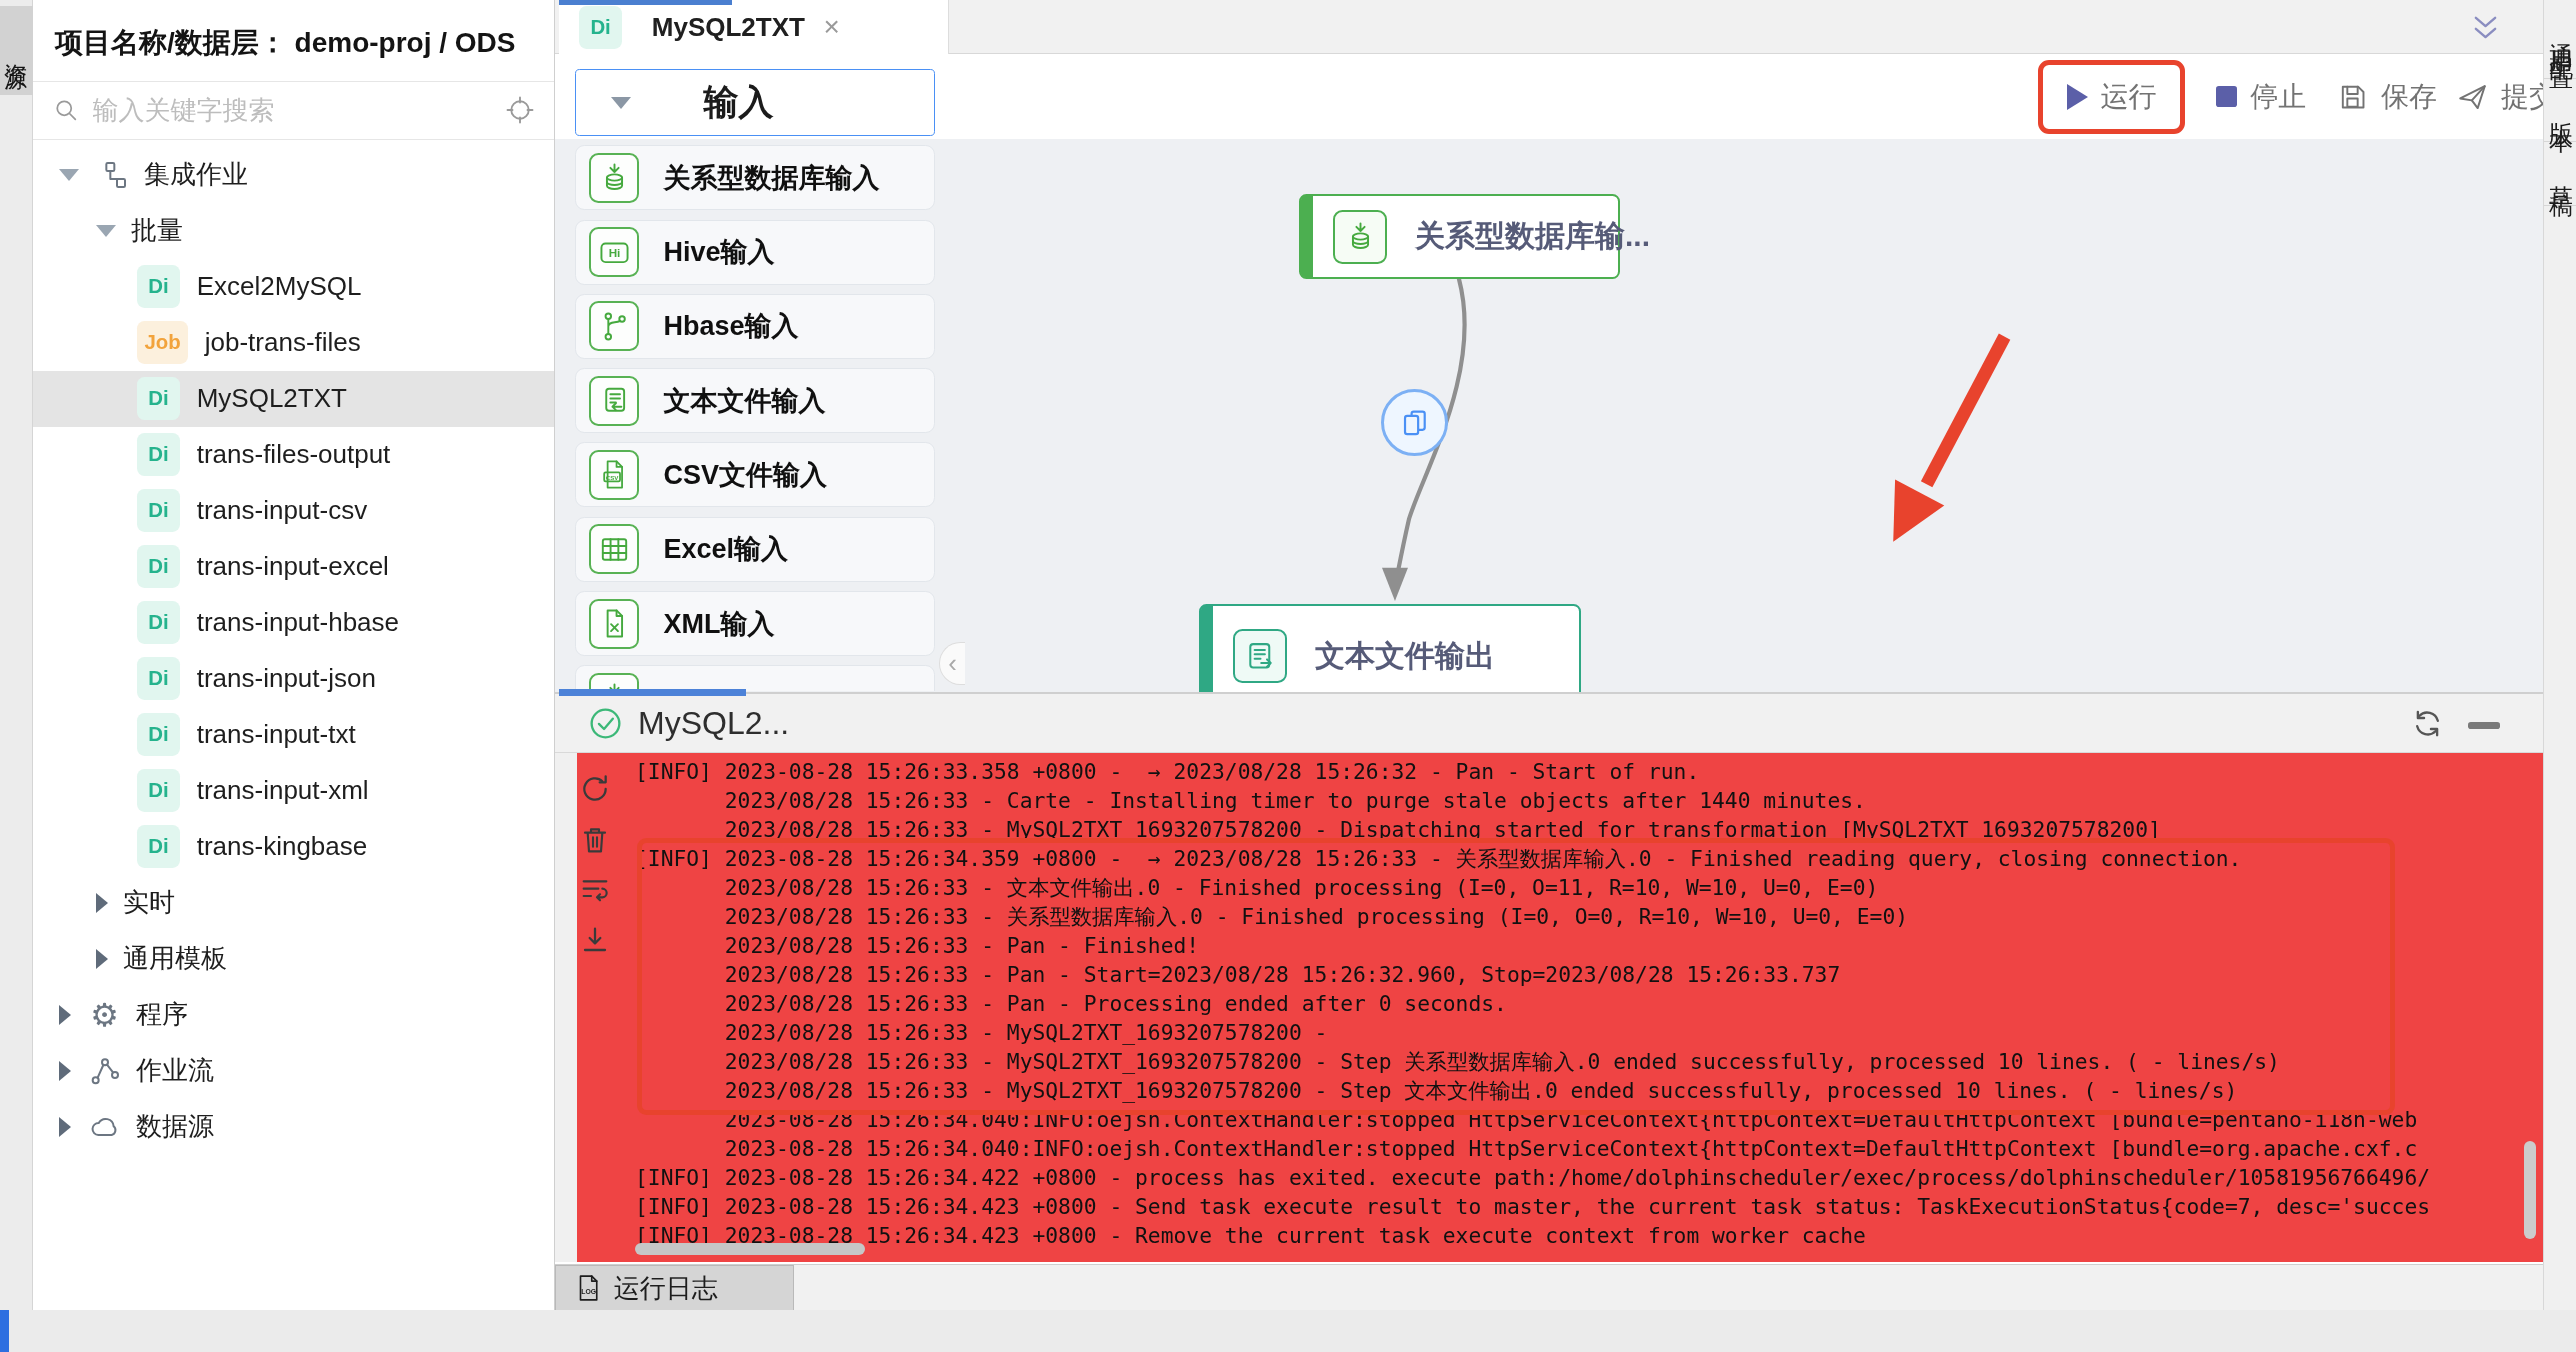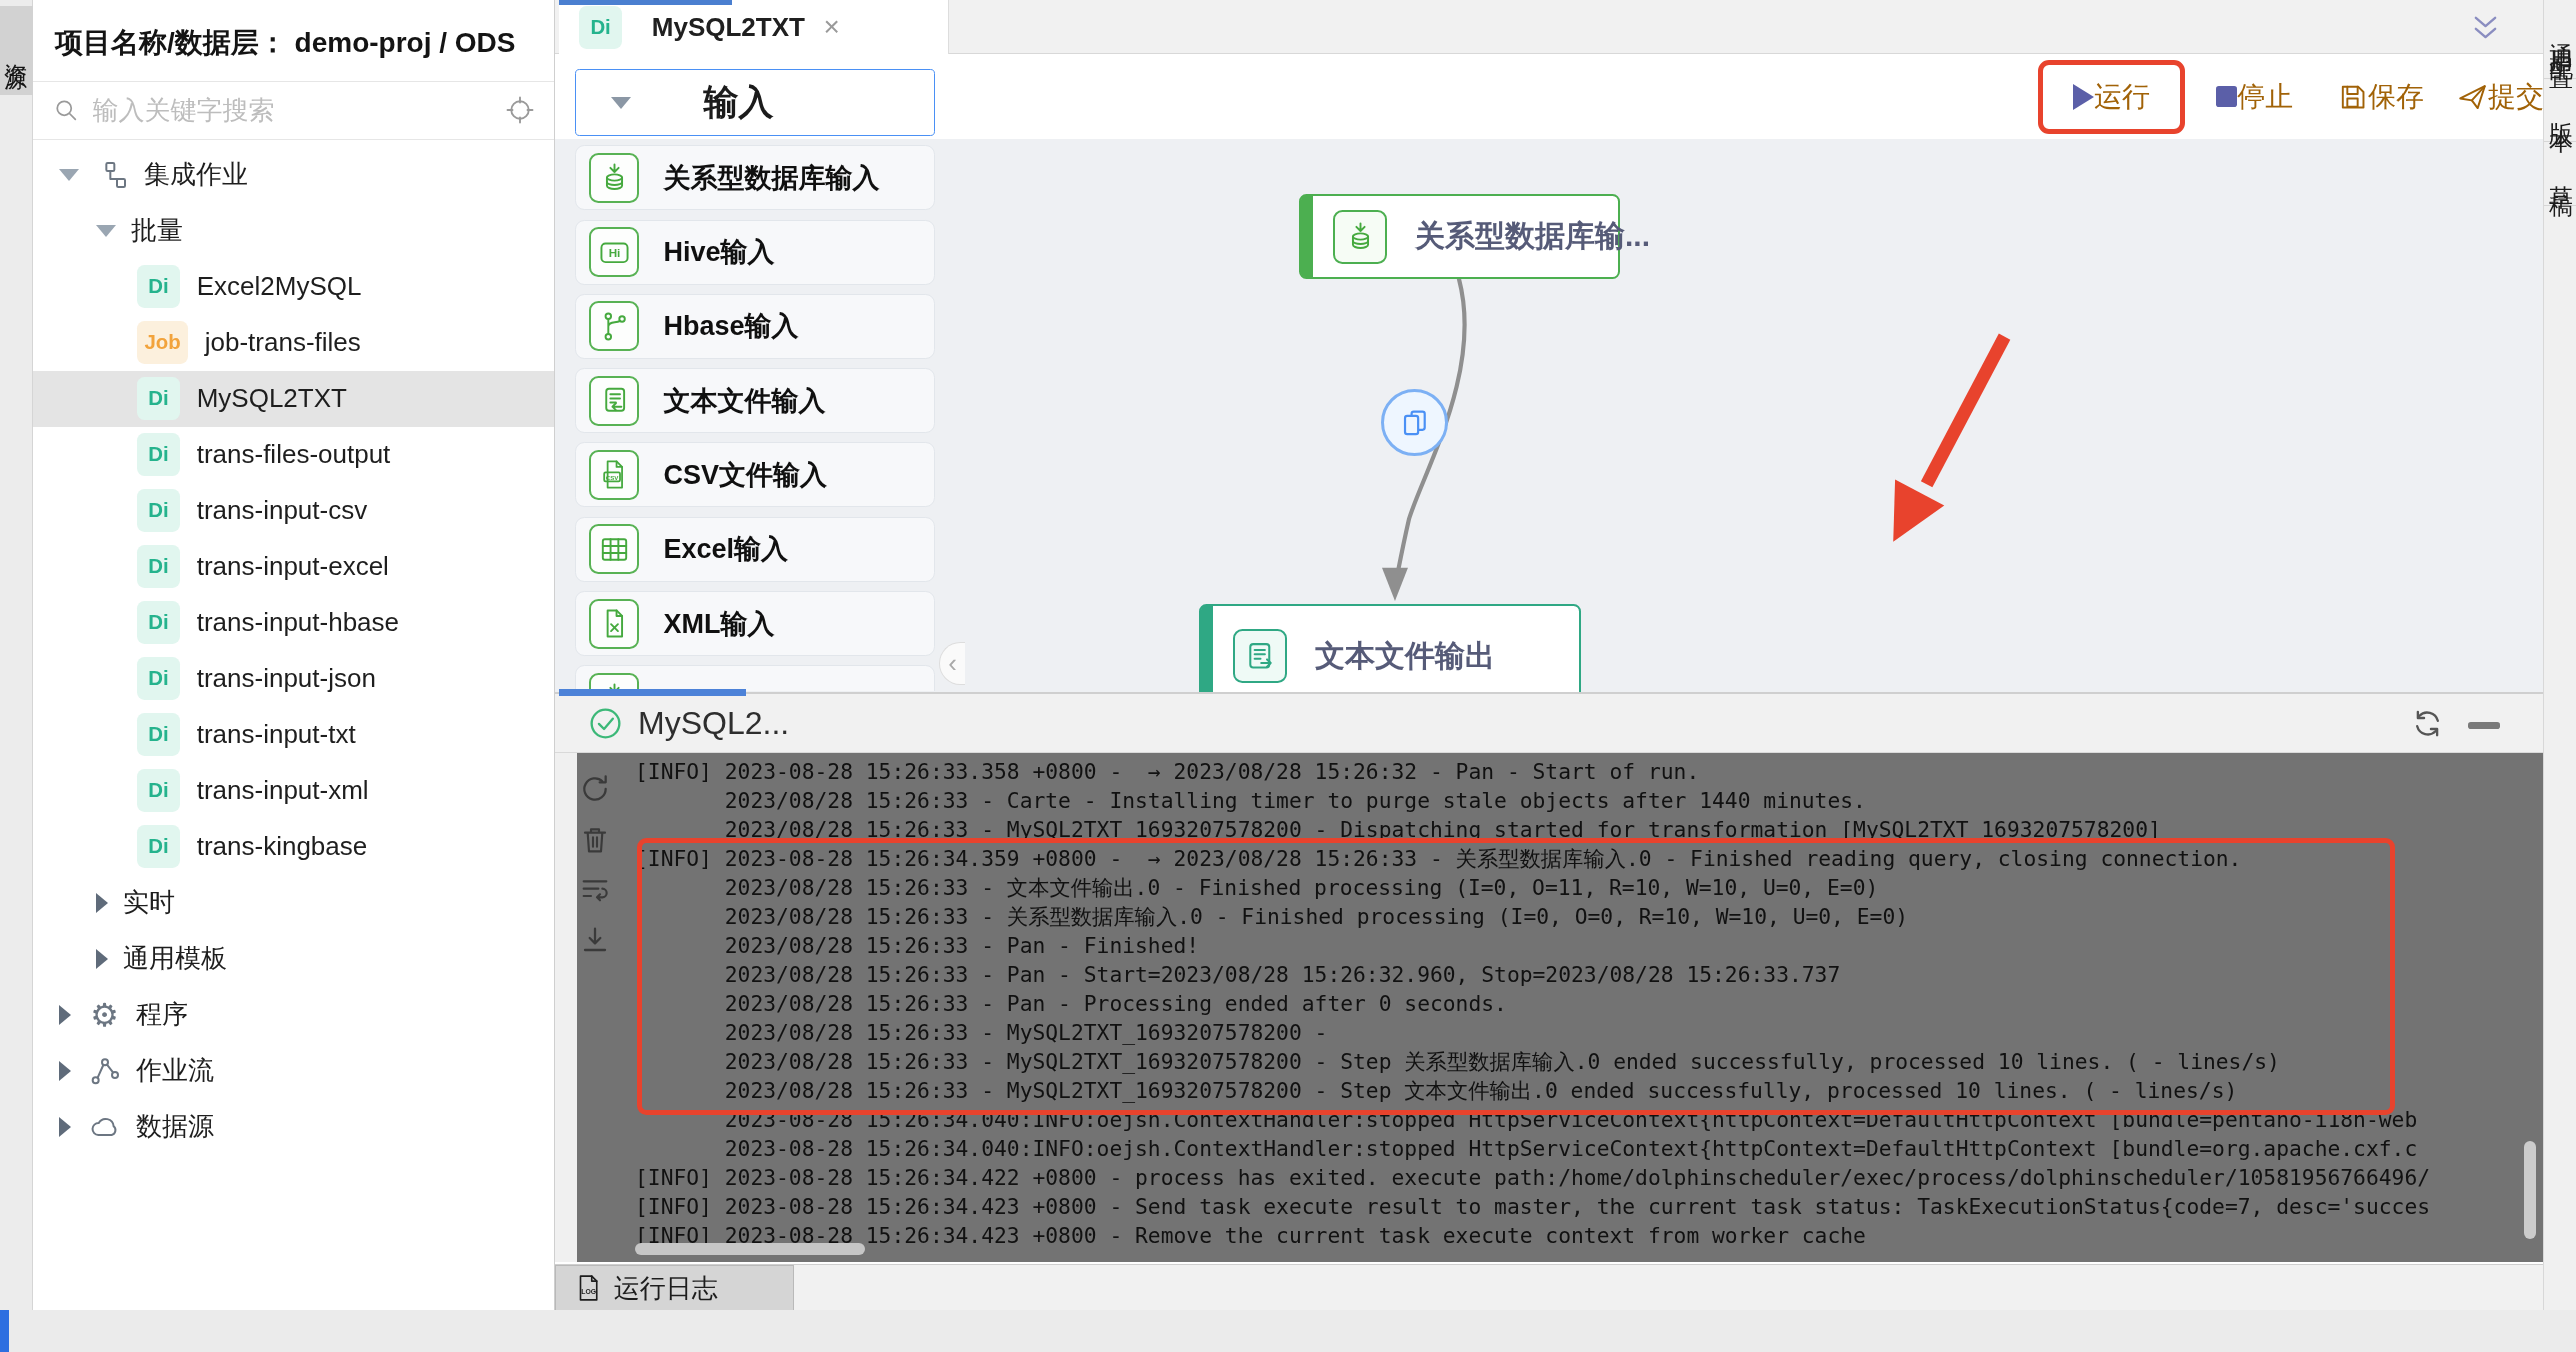--- a/index.html
+++ b/index.html
@@ -33,21 +33,21 @@
   
   .main { left:555px; top:0; width:1988px; height:1310px; background:#fff; }
   .tabbar { left:0; top:0; width:1988px; height:54px; background:#f1f1f1; border-bottom:0.9px solid #d8d8d8; }
   .etab { left:3.7px; top:0; width:390px; height:54px; background:#fff; border-right:0.9px solid #ddd; display:flex; align-items:center; padding-left:20.4px; gap:13px; }
   .etab-bar { left:0; top:0; width:173px; height:4.6px; background:#4a7fd0; }
   .etab-label { font-size:26px; font-weight:700; color:#202020; }
   .etab-close { font-size:28px; color:#9a9a9a; margin-left:5.6px; }
   .chev2 { right:41px; top:11px; width:33px; height:33px; color:#8a8dc0; }
 
   .toolbar { left:0; top:54px; width:1988px; height:85px; background:#fff; }
-  .tbtn { display:flex; align-items:center; font-size:28px; color:#a16207; height:48px; cursor:pointer; white-space:nowrap;text-align:center; }
+  .tbtn { display:flex; align-items:center; gap:13px; font-size:28px; color:#737373; height:48px; cursor:pointer; white-space:nowrap;text-align:center; }
   .run-anno { left:1483px; top:5.6px; width:147px; height:74px; border:5.6px solid #e8432d; border-radius:11px; display:flex; align-items:center; justify-content:center; }
   .tri-run { width:0; height:0; border-top:13px solid transparent; border-bottom:13px solid transparent; border-left:21.3px solid #5b5fa8; }
   .sq-stop { width:21.3px; height:21.3px; background:#5b5fa8; border-radius:2.8px; }
 
   .canvas { left:0; top:139px; width:1988px; height:553px; background:#eef0f3; }
 
   .palette { left:20.4px; top:69px; width:360px; height:624px; z-index:5; }
   .pal-head { height:67px; background:#fff; border:1.9px solid #4a90f5; border-radius:4.6px; display:flex; align-items:center; }
   .pal-caret { width:0; height:0; border-left:10.2px solid transparent; border-right:10.2px solid transparent; border-top:12px solid #8b97a5; margin-left:35px; }
   .pal-title { font-size:35px; font-weight:700; color:#1b1b1b; margin-left:72px; }
@@ -61,21 +61,21 @@
 
   .node { background:#fff; border-radius:7.4px; display:flex; align-items:center; }
   .node-bar { position:absolute; left:0; top:0; bottom:0; width:12px; border-radius:3.7px 0 0 3.7px; }
   .node-ibox { width:54px; height:54px; margin-left:32px; border-radius:9.3px; display:flex; align-items:center; justify-content:center; flex:none; }
   .node-label { margin-left:28px; font-size:30px; font-weight:700; color:#565b78; white-space:nowrap; }
 
   
   .log-divider { left:0; top:692px; width:1988px; height:1.9px; background:#cfcfcf; }
   .log-head { left:0; top:694px; width:1988px; height:59px; background:#f1f1f1; border-bottom:0.9px solid #d9d9d9; display:flex; align-items:center; padding-left:33px; gap:15px; }
   .log-title { font-size:32px; color:#2e2e2e; }
-  .log-body { left:0; top:753px; width:1988px; height:509px; background:#737373; overflow:hidden; }
+  .log-body { left:0; top:753px; width:1988px; height:509px; background:#ef4444; overflow:hidden; }
   .log-strip { left:0; top:0; width:22px; height:509px; background:#f0f0f0; }
   .lt-icon { left:24px; width:32px; height:32px; color:#3a3a3a; }
   .loglines { left:80px; top:3.7px; width:1900px; height:501px; overflow:hidden; font-family:"DejaVu Sans Mono","Liberation Mono",monospace; font-size:21.3px; line-height:29px; color:#111; }
   .logline { white-space:pre; height:29px; overflow:hidden; }
   .redbox { left:82px; top:85px; width:1758px; height:277px; border:5.6px solid #e8432d; border-radius:9.3px; z-index:4; }
   .hthumb { left:80px; top:490px; width:230px; height:12px; background:#c6c6c6; border-radius:6.5px; }
   .vthumb { left:1969px; top:388px; width:12px; height:98px; background:#cccccc; border-radius:6.5px; }
   .log-bottom-row { left:0; top:1264px; width:1988px; height:46px; background:#f1f1f1; border-top:0.9px solid #cfcfcf; }
   .log-tab { left:0; top:0; width:239px; height:46px; background:#d5d5d5; border:0.9px solid #b9b9b9; display:flex; align-items:center; gap:11px; padding-left:16.7px; font-size:26px; color:#1d1d1d; }
 

